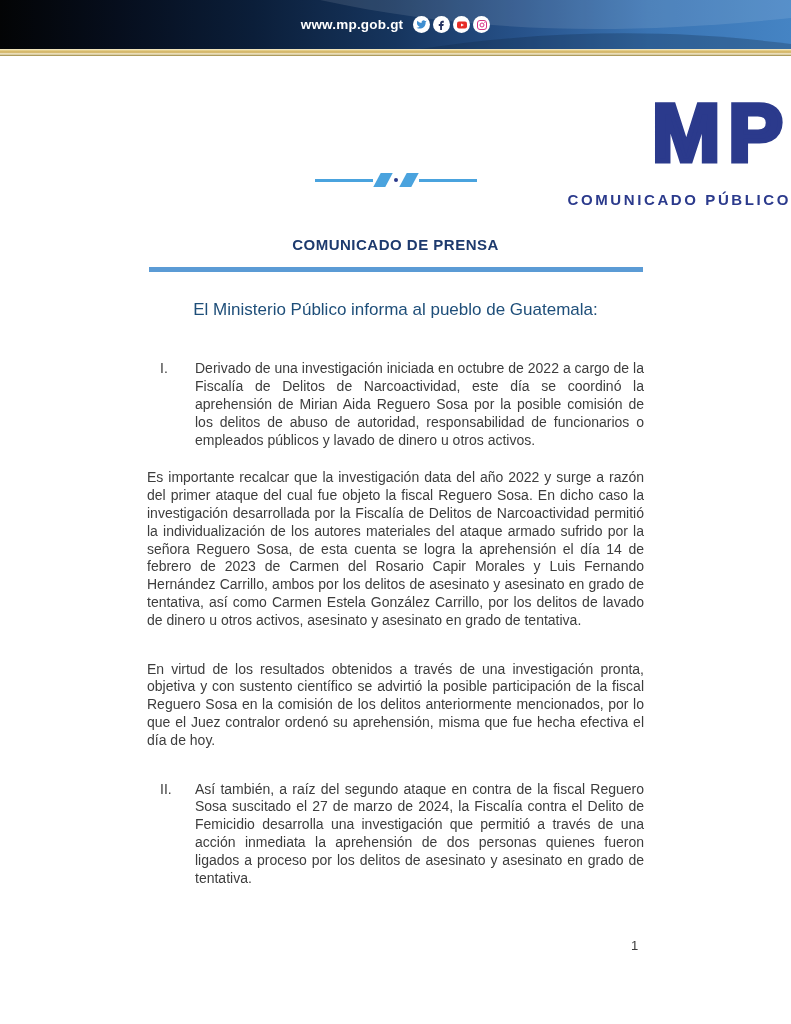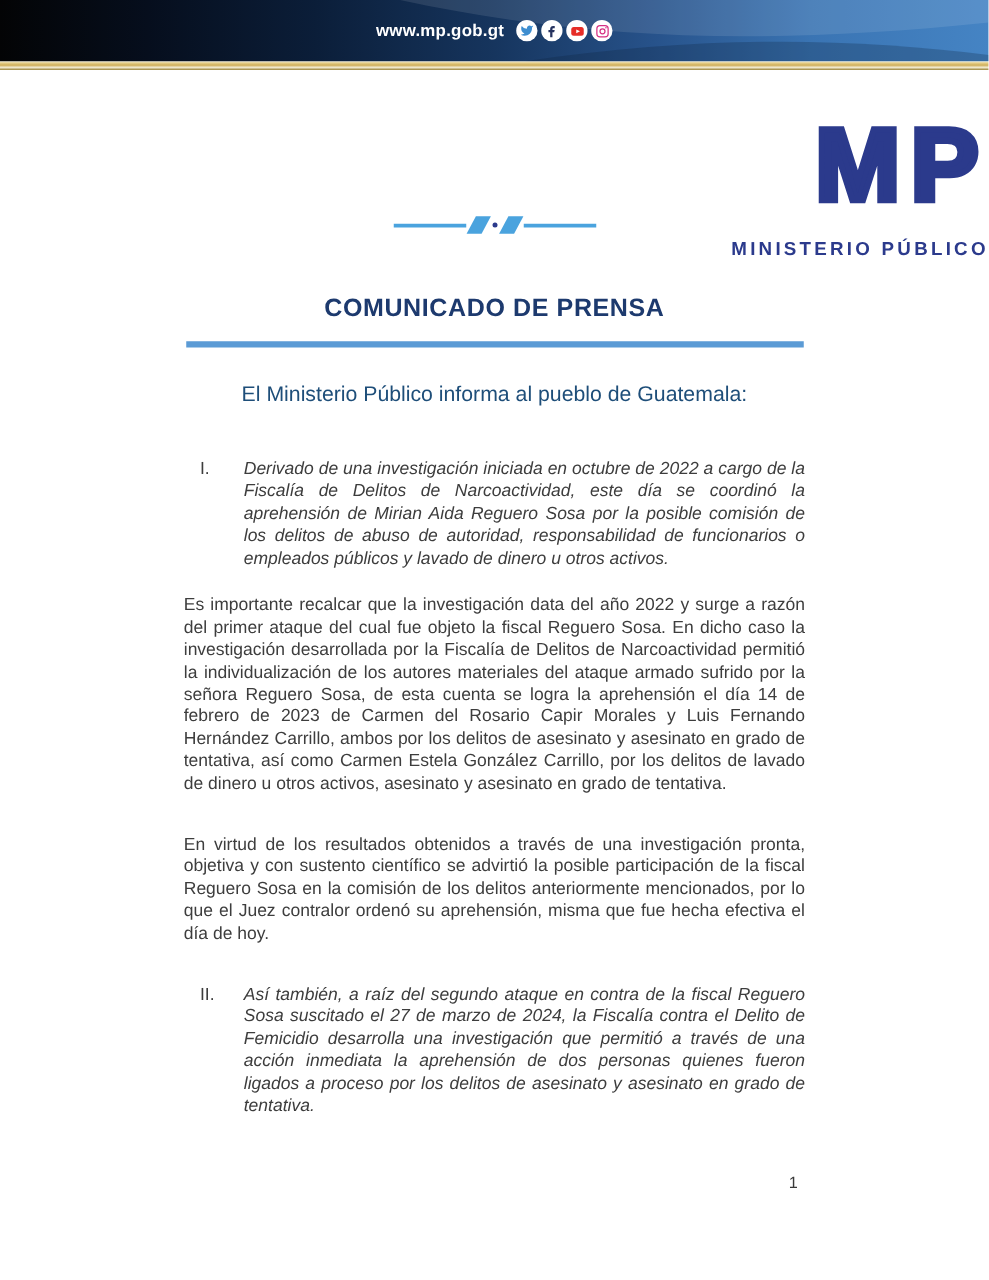--- a/index.html
+++ b/index.html
@@ -106,21 +106,21 @@
     font-size: 15px;
     font-weight: bold;
     letter-spacing: 2.6px;
     color: var(--logo-navy, #22307f);
   }
 
   
   .doc-title {
     margin: 28px 0 0 0;
     text-align: center;
-    font-size: 20px;
+    font-size: 15px;
     font-weight: bold;
     letter-spacing: 0.5px;
     color: var(--title-navy, #1d3a6e);
   }
   .title-rule {
     width: 494px;
     height: 5px;
     margin: 14px auto 0 auto;
     background: var(--rule-blue, #5b9bd5);
   }
@@ -143,21 +143,20 @@
   .list-item { display: flex; }
   .list-item .num {
     flex: 0 0 48px;
     box-sizing: border-box;
     padding-left: 13px;
   }
   .list-item .item-text {
     flex: 1;
     margin: 0;
     text-align: justify;
-    font-style: italic;
   }
   .para {
     margin: 20px 0 0 0;
     text-align: justify;
   }
   .para + .para { margin-top: 31px; }
   .list-item.second { margin-top: 31px; }
 
   
   .page-number {
@@ -212,21 +211,21 @@
 
   <div class="logo">
     <div class="logo-mp">MP</div>
     <div class="logo-line">
       <span class="flag">
         <span class="bar"></span>
           <span class="emblem"></span>
           <span class="bar"></span>
       </span>
     </div>
-    <div class="logo-caption">MINISTERIO PÚBLICO</div>
+    <div class="logo-caption">COMUNICADO PÚBLICO</div>
   </div>
 
   <h1 class="doc-title">COMUNICADO DE PRENSA</h1>
 
   <div class="title-rule"></div>
 
   <h2 class="doc-subtitle">El Ministerio Público informa al pueblo de Guatemala:</h2>
 
   <main class="content">
 

